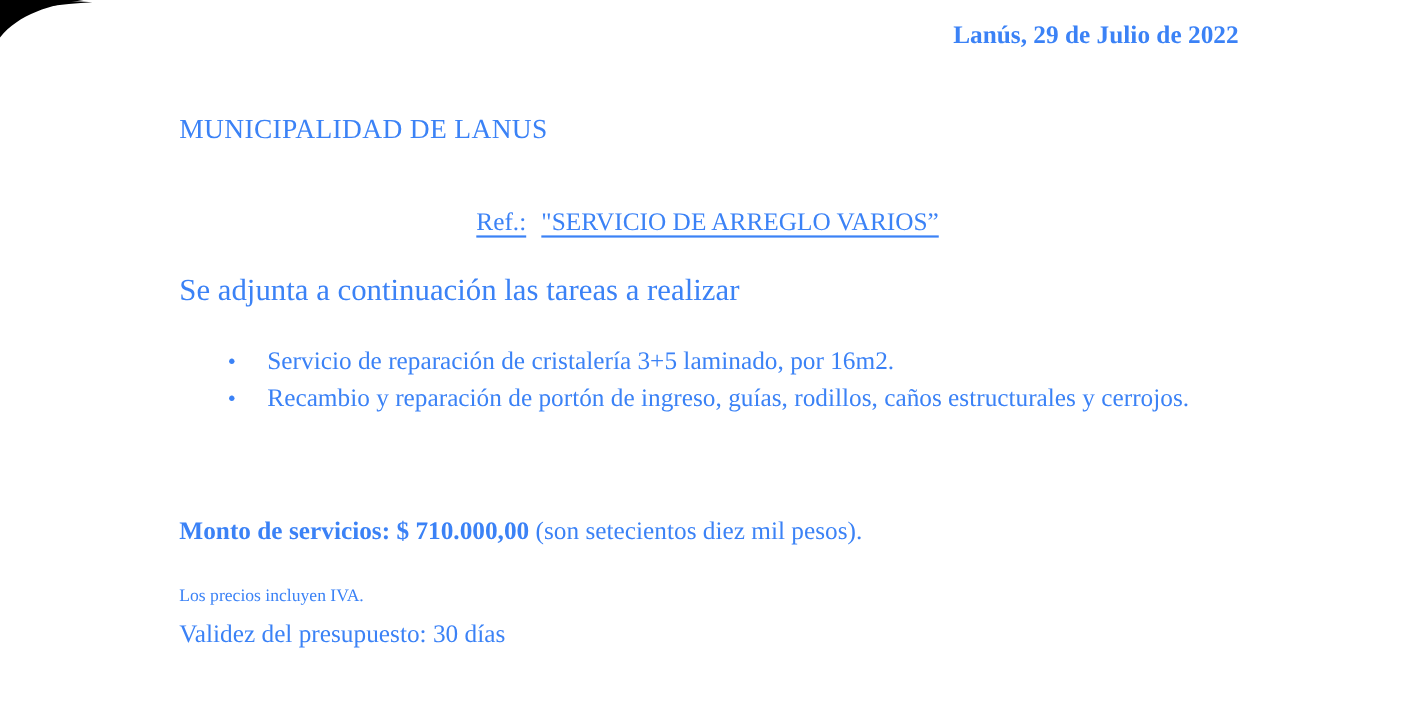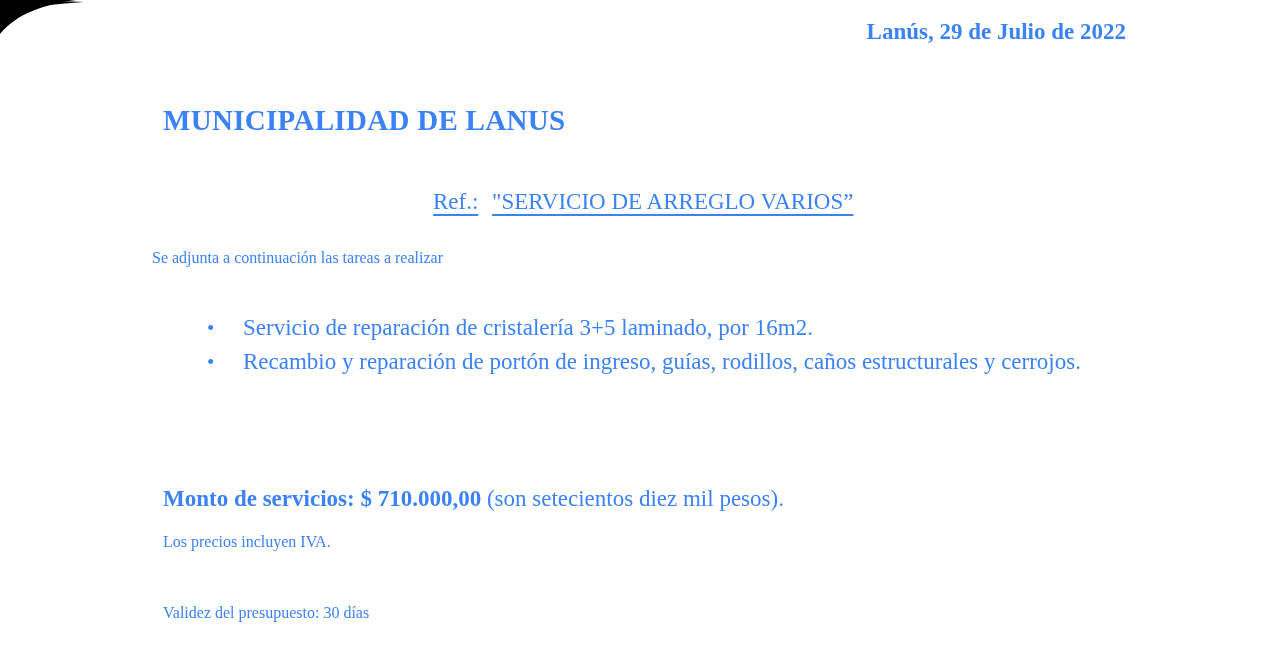--- a/index.html
+++ b/index.html
@@ -26,22 +26,22 @@
     top: 19px;
     right: 154px;
     font-size: 23px;
     font-weight: bold;
     white-space: nowrap;
   }
   .org-name {
     position: absolute;
     top: 104px;
     left: 163px;
-    font-size: 29px;
-    font-weight: bold;
+    font-size: 25px;
+    font-weight: normal;
     letter-spacing: 0.3px;
     white-space: nowrap;
   }
   .ref-line {
     position: absolute;
     top: 189px;
     left: 433px;
     font-size: 23px;
     white-space: nowrap;
   }
@@ -50,22 +50,22 @@
     text-decoration-thickness: 1.5px;
     text-underline-offset: 5px;
     margin-top: 37px;
   }
   .ref-line .ref-title {
     margin-left: 8px;
   }
   .intro-line {
     position: absolute;
     top: 249px;
-    left: 152px;
-    font-size: 16px;
+    left: 163px;
+    font-size: 28px;
     white-space: nowrap;
   }
   .task-list {
     position: absolute;
     top: 311px;
     left: 207px;
     width: 922px;
     margin: 0;
     padding: 0;
     list-style: none;
@@ -85,39 +85,37 @@
   .task-list .task-text {
     flex: 1 1 auto;
     line-height: 34px;
   }
   .amount-line {
     position: absolute;
     top: 470px;
     left: 163px;
     font-size: 23px;
     white-space: nowrap;
-    margin-top: 16px;
   }
   .amount-line .amount-bold {
     font-weight: bold;
   }
   .iva-line {
     position: absolute;
     top: 533px;
     left: 163px;
     font-size: 16px;
     white-space: nowrap;
   }
   .validity-line {
     position: absolute;
     top: 564px;
     left: 163px;
-    font-size: 16px;
+    font-size: 23px;
     white-space: nowrap;
-    margin-top: 40px;
   }
 </style>
 </head>
 <body>
 
 <div class="page">
 
   <svg class="corner-artifact" width="90" height="40" viewBox="0 0 90 40" aria-hidden="true">
     <path d="M0,0 L76,0 C46,4 17,13 0,34 Z" fill="#000000"></path>
     <path d="M40,1 C55,1 70,1 84,2 C70,3 55,4 42,6 Z" fill="#000000"></path>

